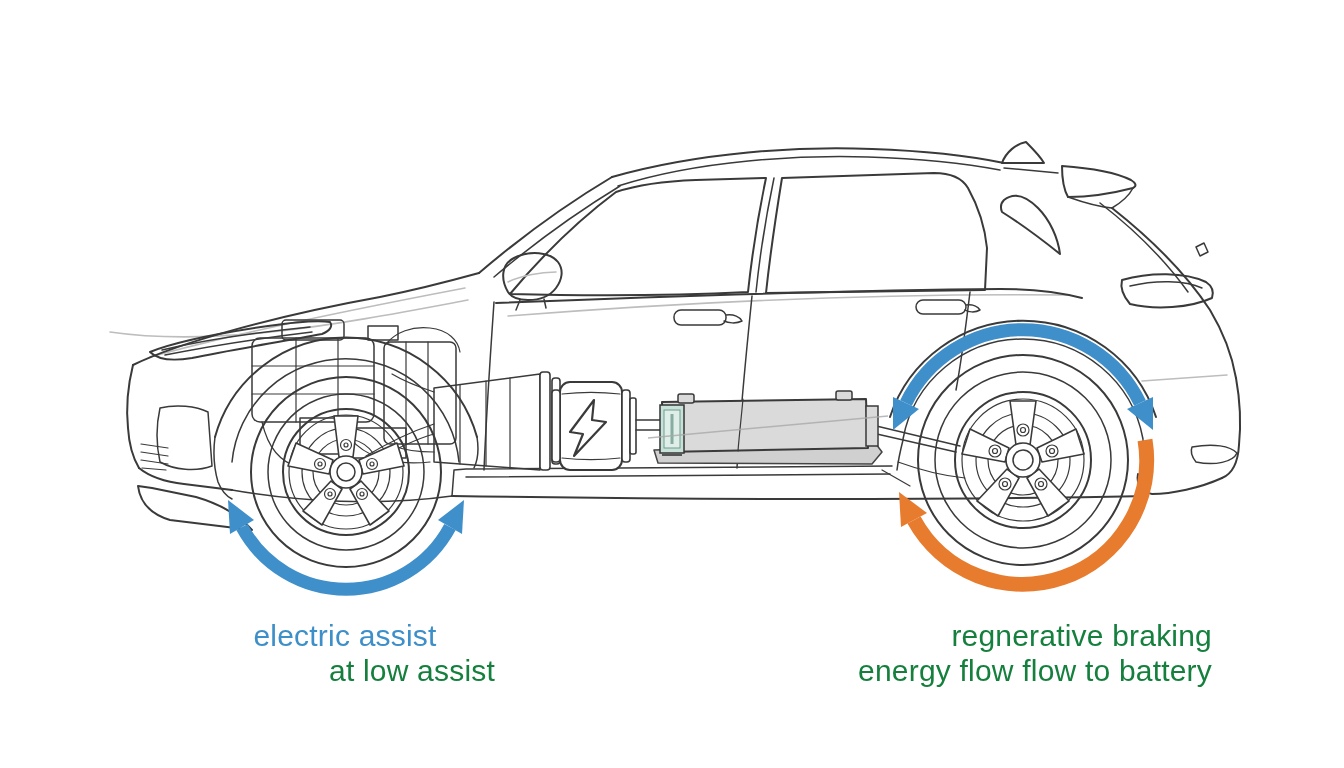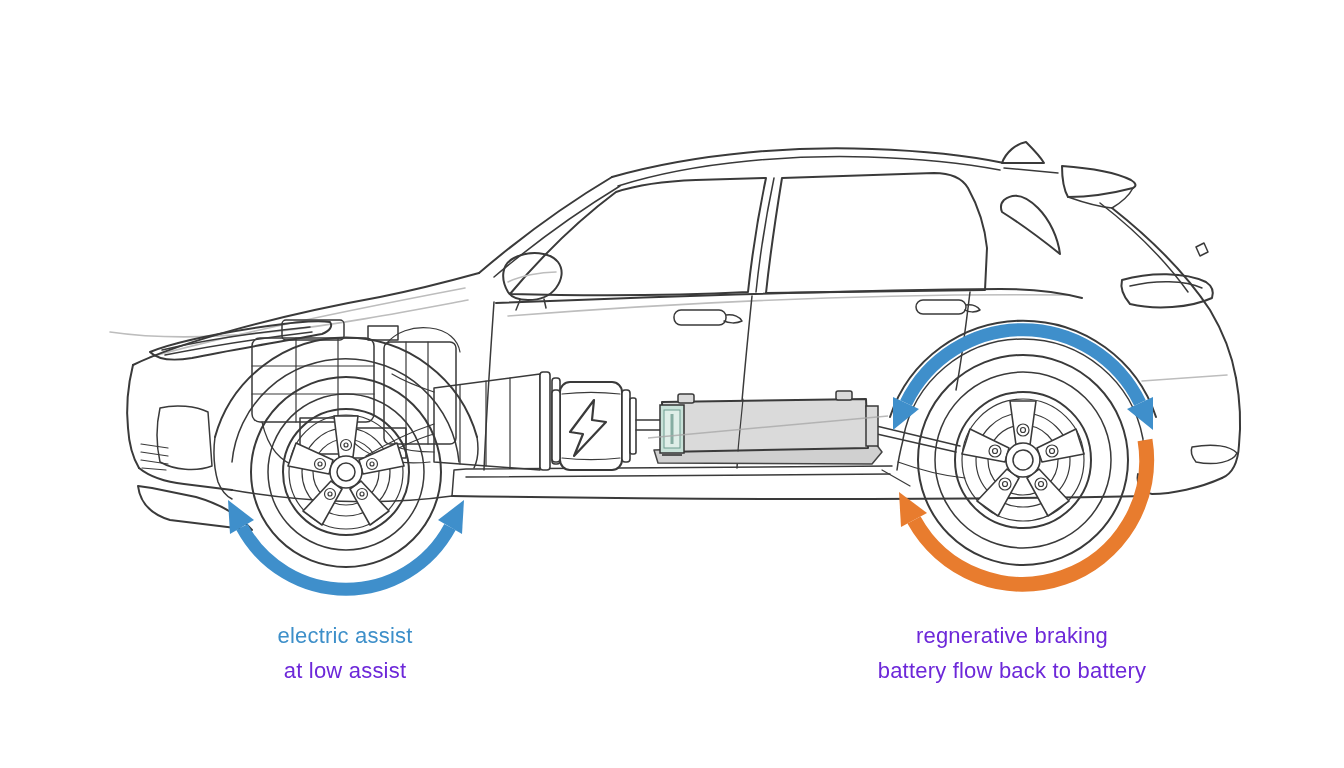--- a/index.html
+++ b/index.html
@@ -1,21 +1,21 @@
 <!DOCTYPE html>
 <html><head>
 <meta charset="utf-8">
 <style>
   html,body{margin:0;padding:0;background:#fff;}
   body{width:1344px;height:768px;overflow:hidden;font-family:"Liberation Sans",sans-serif;}
   .canvas{position:relative;width:1344px;height:768px;background:#ffffff;}
   .canvas svg{position:absolute;left:0;top:0;}
-  .label{position:absolute;text-align:center;font-size:22px;line-height:35px;letter-spacing:.2px;}
+  .label{position:absolute;text-align:center;font-size:30px;line-height:35px;letter-spacing:.2px;}
   .label .l1-blue{color:#3d8fc9;}
-  .label .l-dark{color:#6d28d9;}
+  .label .l-dark{color:#15803d;text-align:right;}
   .stroke{fill:none;stroke:#3a3a3a;stroke-width:2;stroke-linecap:round;stroke-linejoin:round;}
   .thin{fill:none;stroke:#3a3a3a;stroke-width:1.5;stroke-linecap:round;stroke-linejoin:round;}
   .hair{fill:none;stroke:#3a3a3a;stroke-width:1.2;stroke-linecap:round;stroke-linejoin:round;}
   .gray{fill:none;stroke:#bdbdbd;stroke-width:1.6;stroke-linecap:round;}
   .wfill{fill:#ffffff;stroke:#3a3a3a;stroke-width:1.6;stroke-linejoin:round;}
 </style>
 </head>
 <body>
 
 <div class="canvas">
@@ -224,15 +224,15 @@
     </g>
   </g>
 </svg>
 
   <div class="label" style="left:195px;top:618px;width:300px;">
     <div class="l1-blue">electric assist</div>
     <div class="l-dark">at low assist</div>
   </div>
   <div class="label" style="left:812px;top:618px;width:400px;">
     <div class="l-dark">regnerative braking</div>
-    <div class="l-dark">battery flow back to battery</div>
+    <div class="l-dark">energy flow flow to battery</div>
   </div>
 </div>
 
 </body></html>

